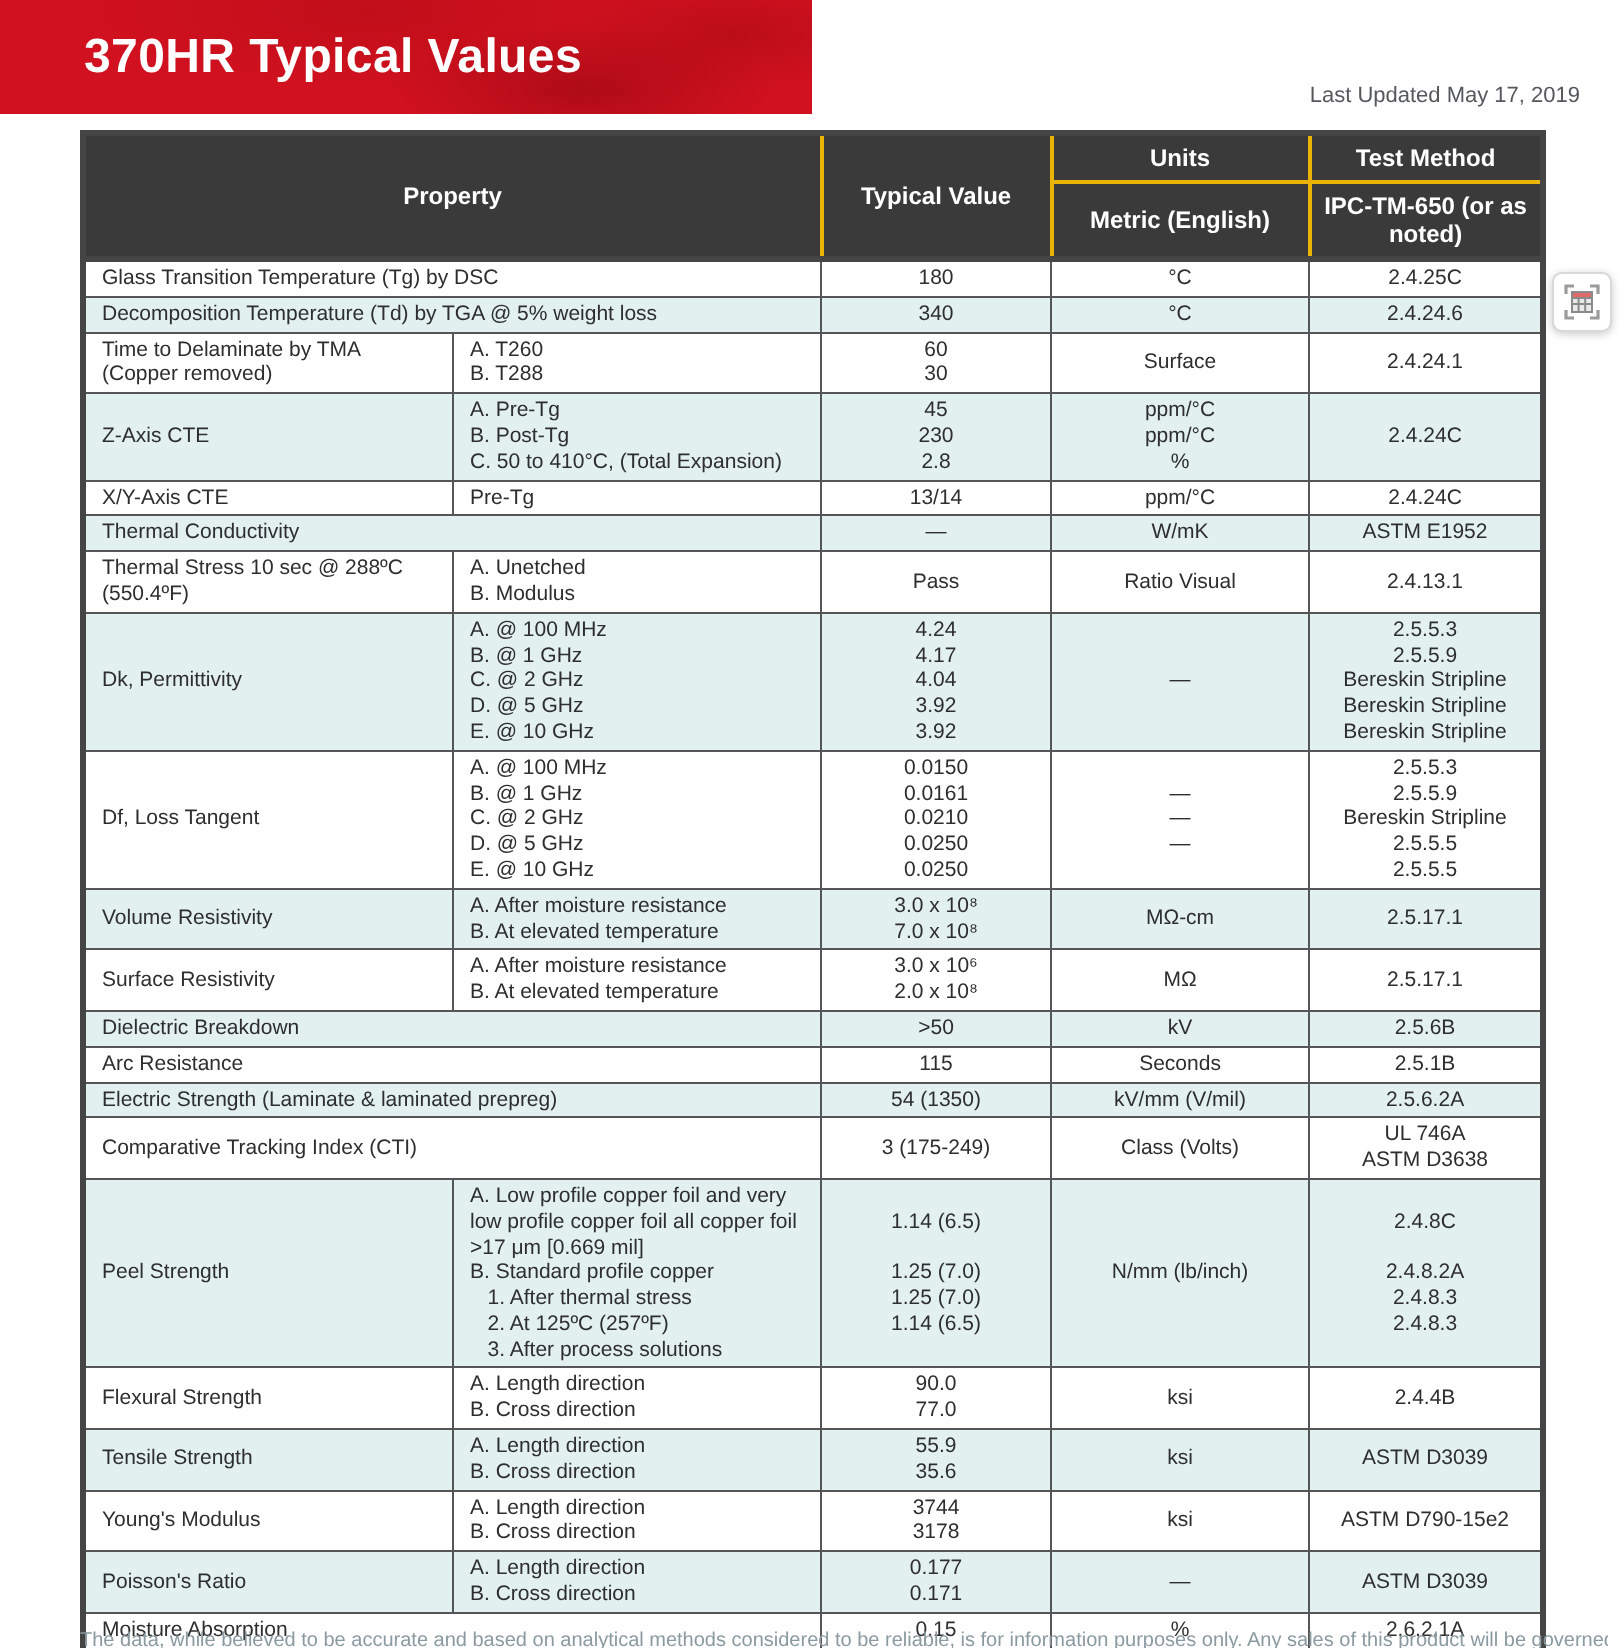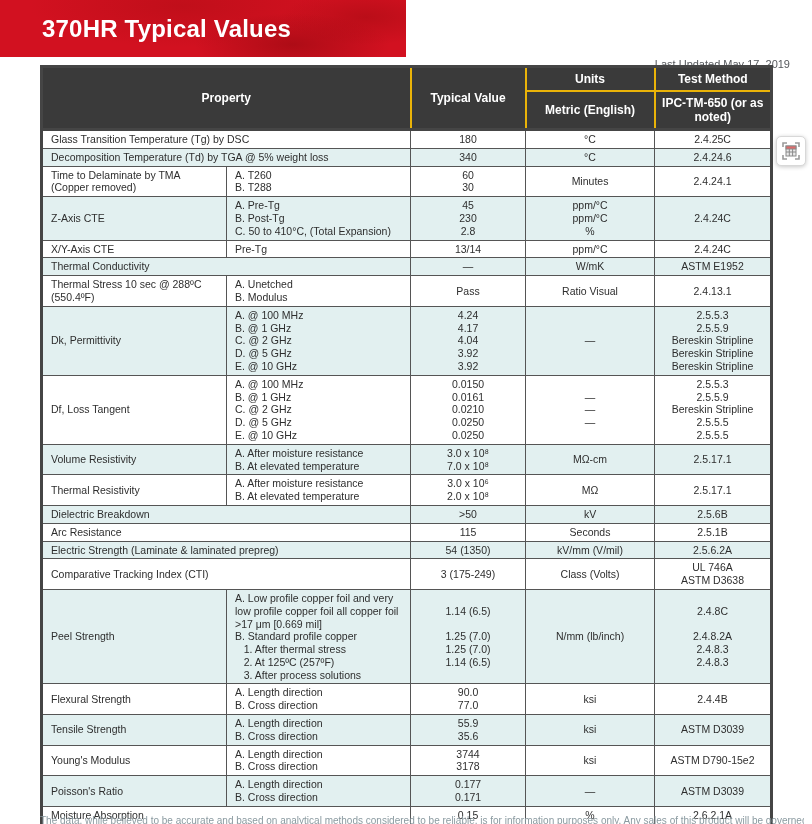--- a/index.html
+++ b/index.html
@@ -14,21 +14,21 @@
       radial-gradient(ellipse 220px 60px at 45% 10%, rgba(160,10,14,.35), rgba(160,10,14,0) 70%),
       radial-gradient(ellipse 120px 40px at 90% 30%, rgba(150,8,12,.4), rgba(150,8,12,0) 70%),
       var(--brand-red,#d21120);
     display:flex; align-items:center;
   }
   .banner h1{
     color:#fff; font-size:24px; font-weight:bold; letter-spacing:.2px; padding-left:42px;
   }
   .last-updated{
     position:absolute; top:42px; right:22px;
-    font-size:11px; color:#55585c;margin-top:16px;
+    font-size:11px; color:#55585c;
   }
 
   
   .capture-btn{
     position:absolute; top:136px; right:6px; width:30px; height:30px;
     background:#fff; border:1px solid #d8d8d8; border-radius:5px;
     box-shadow:0 1px 4px rgba(0,0,0,.22);
     display:flex; align-items:center; justify-content:center; cursor:pointer;
   }
 
@@ -123,21 +123,21 @@
           <td class="ctr">340</td>
           <td class="ctr">°C</td>
           <td class="ctr">2.4.24.6</td>
         </tr>
         <tr>
           <td class="prop">Time to Delaminate by TMA (Copper removed)</td>
           <td class="prop">A. T260
 B. T288</td>
           <td class="ctr">60
 30</td>
-          <td class="ctr">Minutes</td>
+          <td class="ctr">Surface</td>
           <td class="ctr">2.4.24.1</td>
         </tr>
         <tr class="tint">
           <td class="prop">Z-Axis CTE</td>
           <td class="prop">A. Pre-Tg
 B. Post-Tg
 C. 50 to 410°C, (Total Expansion)</td>
           <td class="ctr">45
 230
 2.8</td>
@@ -212,21 +212,21 @@
         <tr class="tint">
           <td class="prop">Volume Resistivity</td>
           <td class="prop">A. After moisture resistance
 B. At elevated temperature</td>
           <td class="ctr">3.0 x 10⁸
 7.0 x 10⁸</td>
           <td class="ctr">MΩ-cm</td>
           <td class="ctr">2.5.17.1</td>
         </tr>
         <tr>
-          <td class="prop">Thermal Resistivity</td>
+          <td class="prop">Surface Resistivity</td>
           <td class="prop">A. After moisture resistance
 B. At elevated temperature</td>
           <td class="ctr">3.0 x 10⁶
 2.0 x 10⁸</td>
           <td class="ctr">MΩ</td>
           <td class="ctr">2.5.17.1</td>
         </tr>
         <tr class="tint">
           <td class="prop" colspan="2">Dielectric Breakdown</td>
           <td class="ctr">&gt;50</td>

